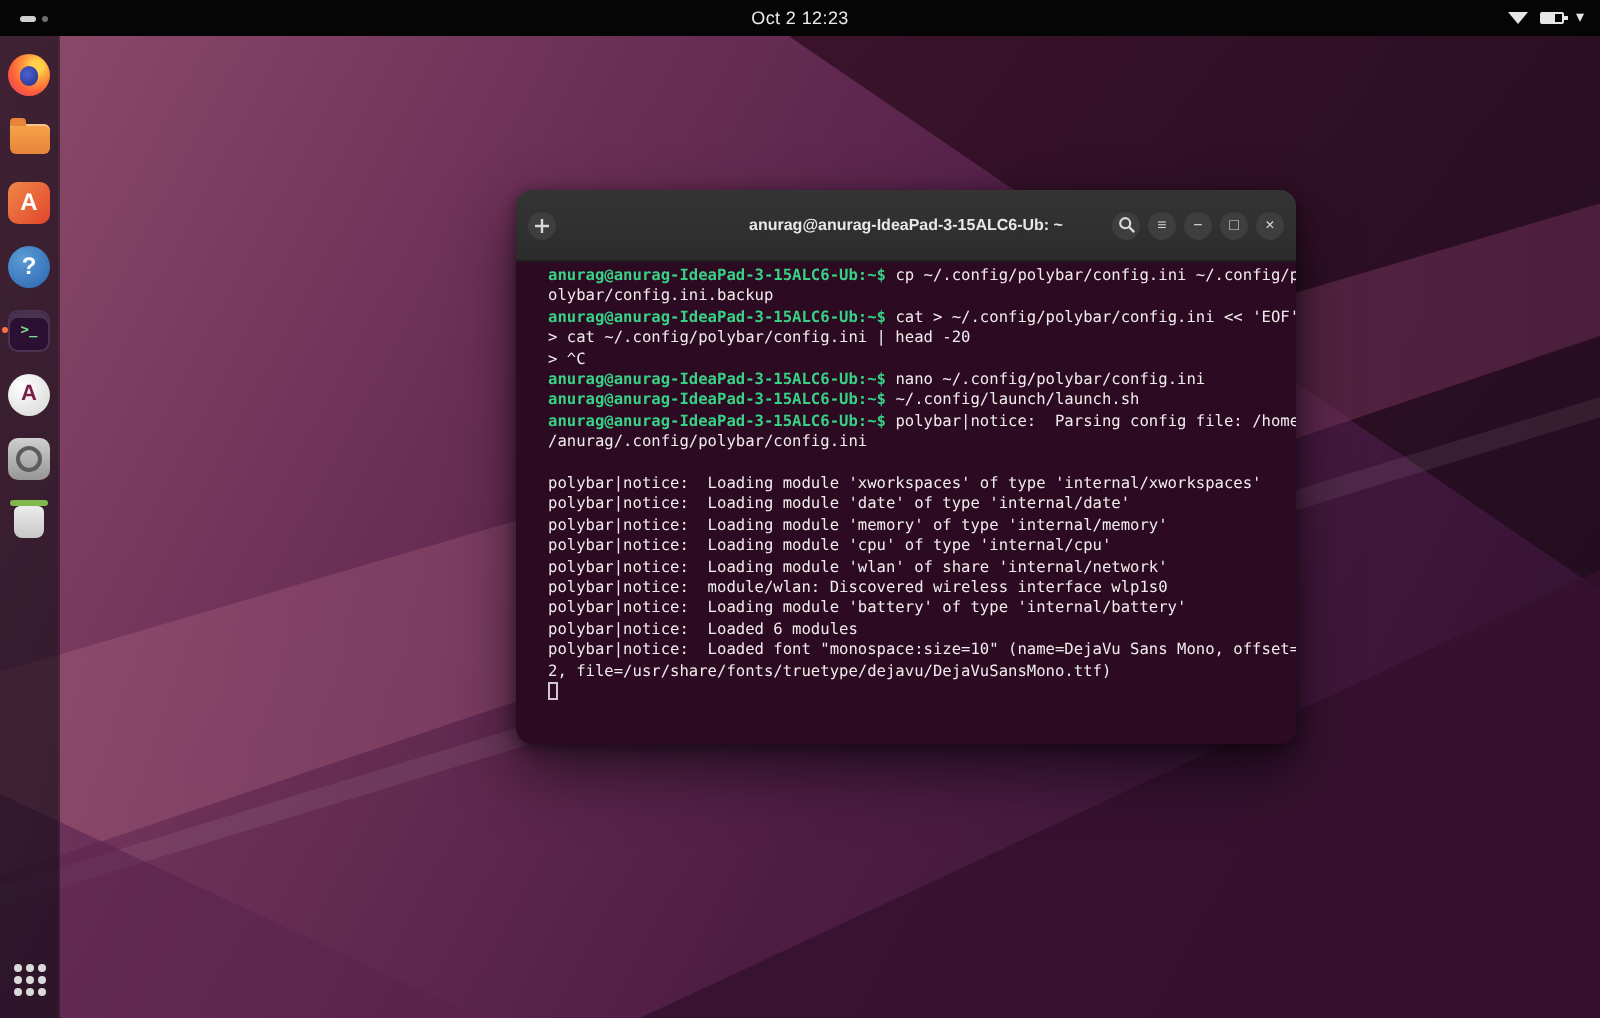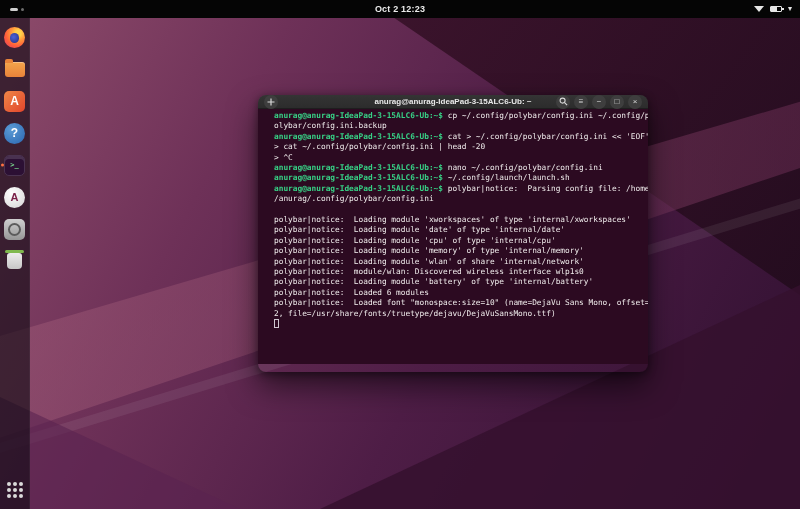--- a/index.html
+++ b/index.html
@@ -13,21 +13,21 @@
   .wp-band{clip-path:polygon(0 66%,100% 20%,100% 33%,0 86%);background:linear-gradient(90deg,#a05b78,#6e2f56);opacity:.5}
   .wp-line{clip-path:polygon(0 87%,100% 39%,100% 41%,0 89%);background:rgba(255,255,255,.07)}
   .wp-br{clip-path:polygon(40% 100%,100% 56%,100% 100%);background:#35102e;opacity:.85}
   .wp-bl{clip-path:polygon(0 78%,30% 100%,0 100%);background:#5a2350;opacity:.6}
 
   
   .topbar{position:absolute;top:0;left:0;width:800px;height:18px;background:#050505;display:flex;align-items:center;z-index:50}
   .ws-pill{display:flex;align-items:center;gap:3px;margin-left:10px}
   .ws-pill .a{width:8px;height:3px;border-radius:2px;background:#cfcfcf}
   .ws-pill .b{width:3px;height:3px;border-radius:50%;background:#6e6e6e}
-  .tb-clock{position:absolute;left:50%;transform:translateX(-50%);color:#ececec;font-size:9px;font-weight:bold;letter-spacing:.2px}
+  .tb-clock{position:absolute;left:50%;transform:translateX(-50%);color:#ececec;font-size:9px;font-weight:normal;letter-spacing:.2px}
   .tb-right{position:absolute;right:8px;display:flex;align-items:center;gap:6px}
   .wifi{width:0;height:0;border-left:5px solid transparent;border-right:5px solid transparent;border-top:6px solid #e6e6e6}
   .batt{width:12px;height:6px;border:1px solid #e6e6e6;border-radius:1px;position:relative;background:linear-gradient(90deg,#e6e6e6 0 65%,transparent 65%)}
   .batt::after{content:"";position:absolute;right:-3px;top:1px;width:2px;height:2px;background:#e6e6e6}
   .chev{color:#e6e6e6;font-size:8px;line-height:8px}
 
   
   .dock{position:absolute;top:18px;left:0;width:30px;height:491px;background:rgba(14,10,18,.62);display:flex;flex-direction:column;align-items:center;padding:3px 0;z-index:40;border-right:1px solid rgba(255,255,255,.04)}
   .dock-item{width:30px;height:30px;display:flex;align-items:center;justify-content:center;position:relative;margin:1px 0;cursor:pointer}
   .run-dot{position:absolute;left:1px;top:50%;transform:translateY(-50%);width:3px;height:3px;border-radius:50%;background:#ff7043}
@@ -47,21 +47,21 @@
   .ic-set{background:linear-gradient(#cfcfcf,#969696)}
   .ic-set::after{content:"";width:9px;height:9px;border:2px solid #5c5c5c;border-radius:50%}
   .ic-trash{width:15px;height:16px;background:linear-gradient(#ececec,#c7c7c7);border-radius:3px 3px 4px 4px;position:relative}
   .ic-trash::before{content:"";position:absolute;top:-3px;left:-2px;right:-2px;height:3px;background:#7fb94e;border-radius:2px}
   .show-apps{margin-top:auto}
   .grid9{display:grid;grid-template-columns:repeat(3,4px);grid-gap:2px}
   .grid9 i{width:4px;height:4px;border-radius:50%;background:#dadada}
 
   
   .window{position:absolute;left:258px;top:95px;width:390px;height:277px;border-radius:8px;overflow:hidden;box-shadow:0 14px 30px rgba(0,0,0,.55),0 2px 8px rgba(0,0,0,.45);z-index:30}
-  .headerbar{height:14px;background:linear-gradient(#343434,#2c2c2c);border-bottom:1px solid #1e1e1e;display:flex;align-items:center;position:relative}
+  .headerbar{height:36px;background:linear-gradient(#343434,#2c2c2c);border-bottom:1px solid #1e1e1e;display:flex;align-items:center;position:relative}
   .hb-title{position:absolute;left:50%;transform:translateX(-50%);color:#e8e8e8;font-size:8px;font-weight:bold;white-space:nowrap}
   .hb-btn{width:14px;height:14px;border-radius:50%;background:#3e3e3e;color:#d8d8d8;display:flex;align-items:center;justify-content:center;font-size:8px;line-height:14px;cursor:pointer;flex:0 0 auto}
   .hb-left{margin-left:6px}
   .hb-right{position:absolute;right:6px;display:flex;gap:4px;align-items:center}
   .hb-btn svg{display:block}
   .term-body{height:255px;background:var(--terminal-bg,#2c0a21);padding:2px 16px;font-family:"DejaVu Sans Mono","Liberation Mono",monospace;font-size:7.8px;line-height:10.4px;color:var(--terminal-text,#f0ecec);cursor:text}
   .tl{white-space:pre;min-height:10.4px}
   .tl .p{color:var(--prompt-green,#37d286);font-weight:bold}
   .cursor{display:inline-block;width:4.6px;height:8.6px;border:1px solid #cfc6cf;vertical-align:-1px}
 </style>
@@ -166,22 +166,22 @@
         <div class="tl"><span class="p">anurag@anurag-IdeaPad-3-15ALC6-Ub:~$ </span><span>cat &gt; ~/.config/polybar/config.ini &lt;&lt; 'EOF'</span></div>
         <div class="tl"><span>&gt; cat ~/.config/polybar/config.ini | head -20</span></div>
         <div class="tl"><span>&gt; ^C</span></div>
         <div class="tl"><span class="p">anurag@anurag-IdeaPad-3-15ALC6-Ub:~$ </span><span>nano ~/.config/polybar/config.ini</span></div>
         <div class="tl"><span class="p">anurag@anurag-IdeaPad-3-15ALC6-Ub:~$ </span><span>~/.config/launch/launch.sh</span></div>
         <div class="tl"><span class="p">anurag@anurag-IdeaPad-3-15ALC6-Ub:~$ </span><span>polybar|notice:  Parsing config file: /home</span></div>
         <div class="tl"><span>/anurag/.config/polybar/config.ini</span></div>
         <div class="tl"><span></span></div>
         <div class="tl"><span>polybar|notice:  Loading module 'xworkspaces' of type 'internal/xworkspaces'</span></div>
         <div class="tl"><span>polybar|notice:  Loading module 'date' of type 'internal/date'</span></div>
+        <div class="tl"><span>polybar|notice:  Loading module 'memory' of type 'internal/memory'</span></div>
         <div class="tl"><span>polybar|notice:  Loading module 'cpu' of type 'internal/cpu'</span></div>
-        <div class="tl"><span>polybar|notice:  Loading module 'memory' of type 'internal/memory'</span></div>
         <div class="tl"><span>polybar|notice:  Loading module 'wlan' of share 'internal/network'</span></div>
         <div class="tl"><span>polybar|notice:  module/wlan: Discovered wireless interface wlp1s0</span></div>
         <div class="tl"><span>polybar|notice:  Loading module 'battery' of type 'internal/battery'</span></div>
         <div class="tl"><span>polybar|notice:  Loaded 6 modules</span></div>
         <div class="tl"><span>polybar|notice:  Loaded font "monospace:size=10" (name=DejaVu Sans Mono, offset=</span></div>
         <div class="tl"><span>2, file=/usr/share/fonts/truetype/dejavu/DejaVuSansMono.ttf)</span></div>
         <div class="tl"><span class="cursor"></span></div>
       </div>
   </div>
 

